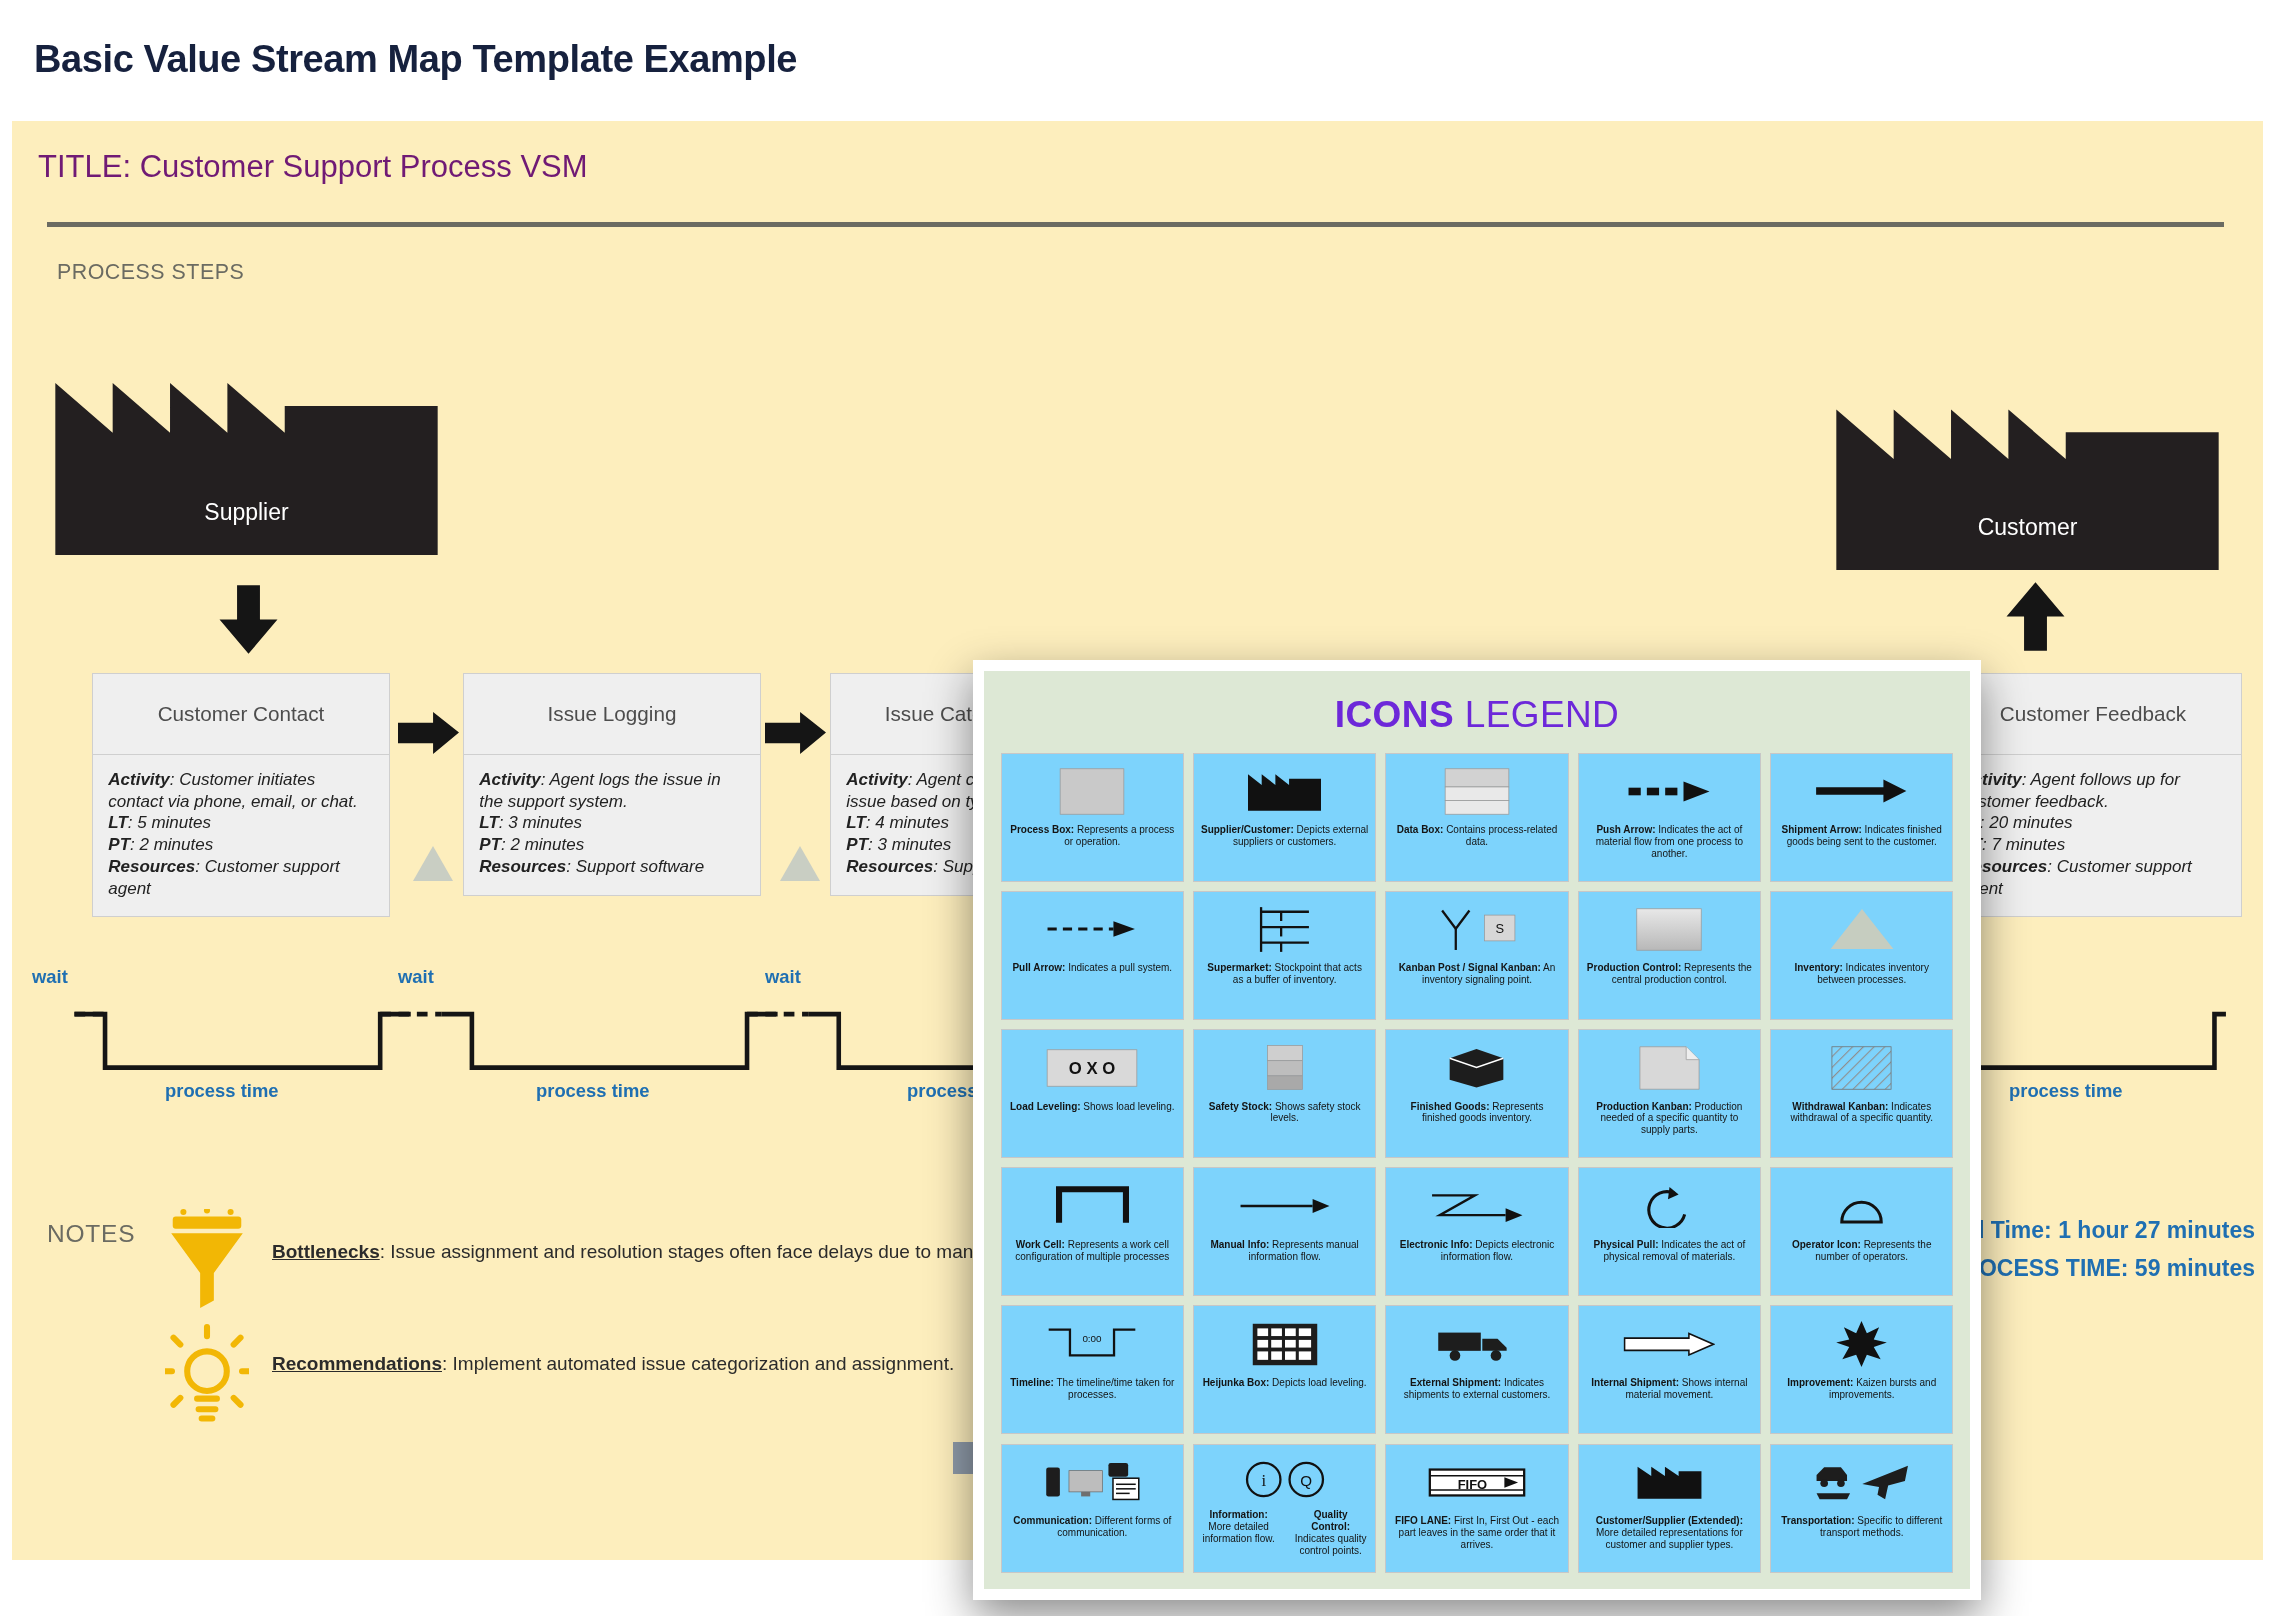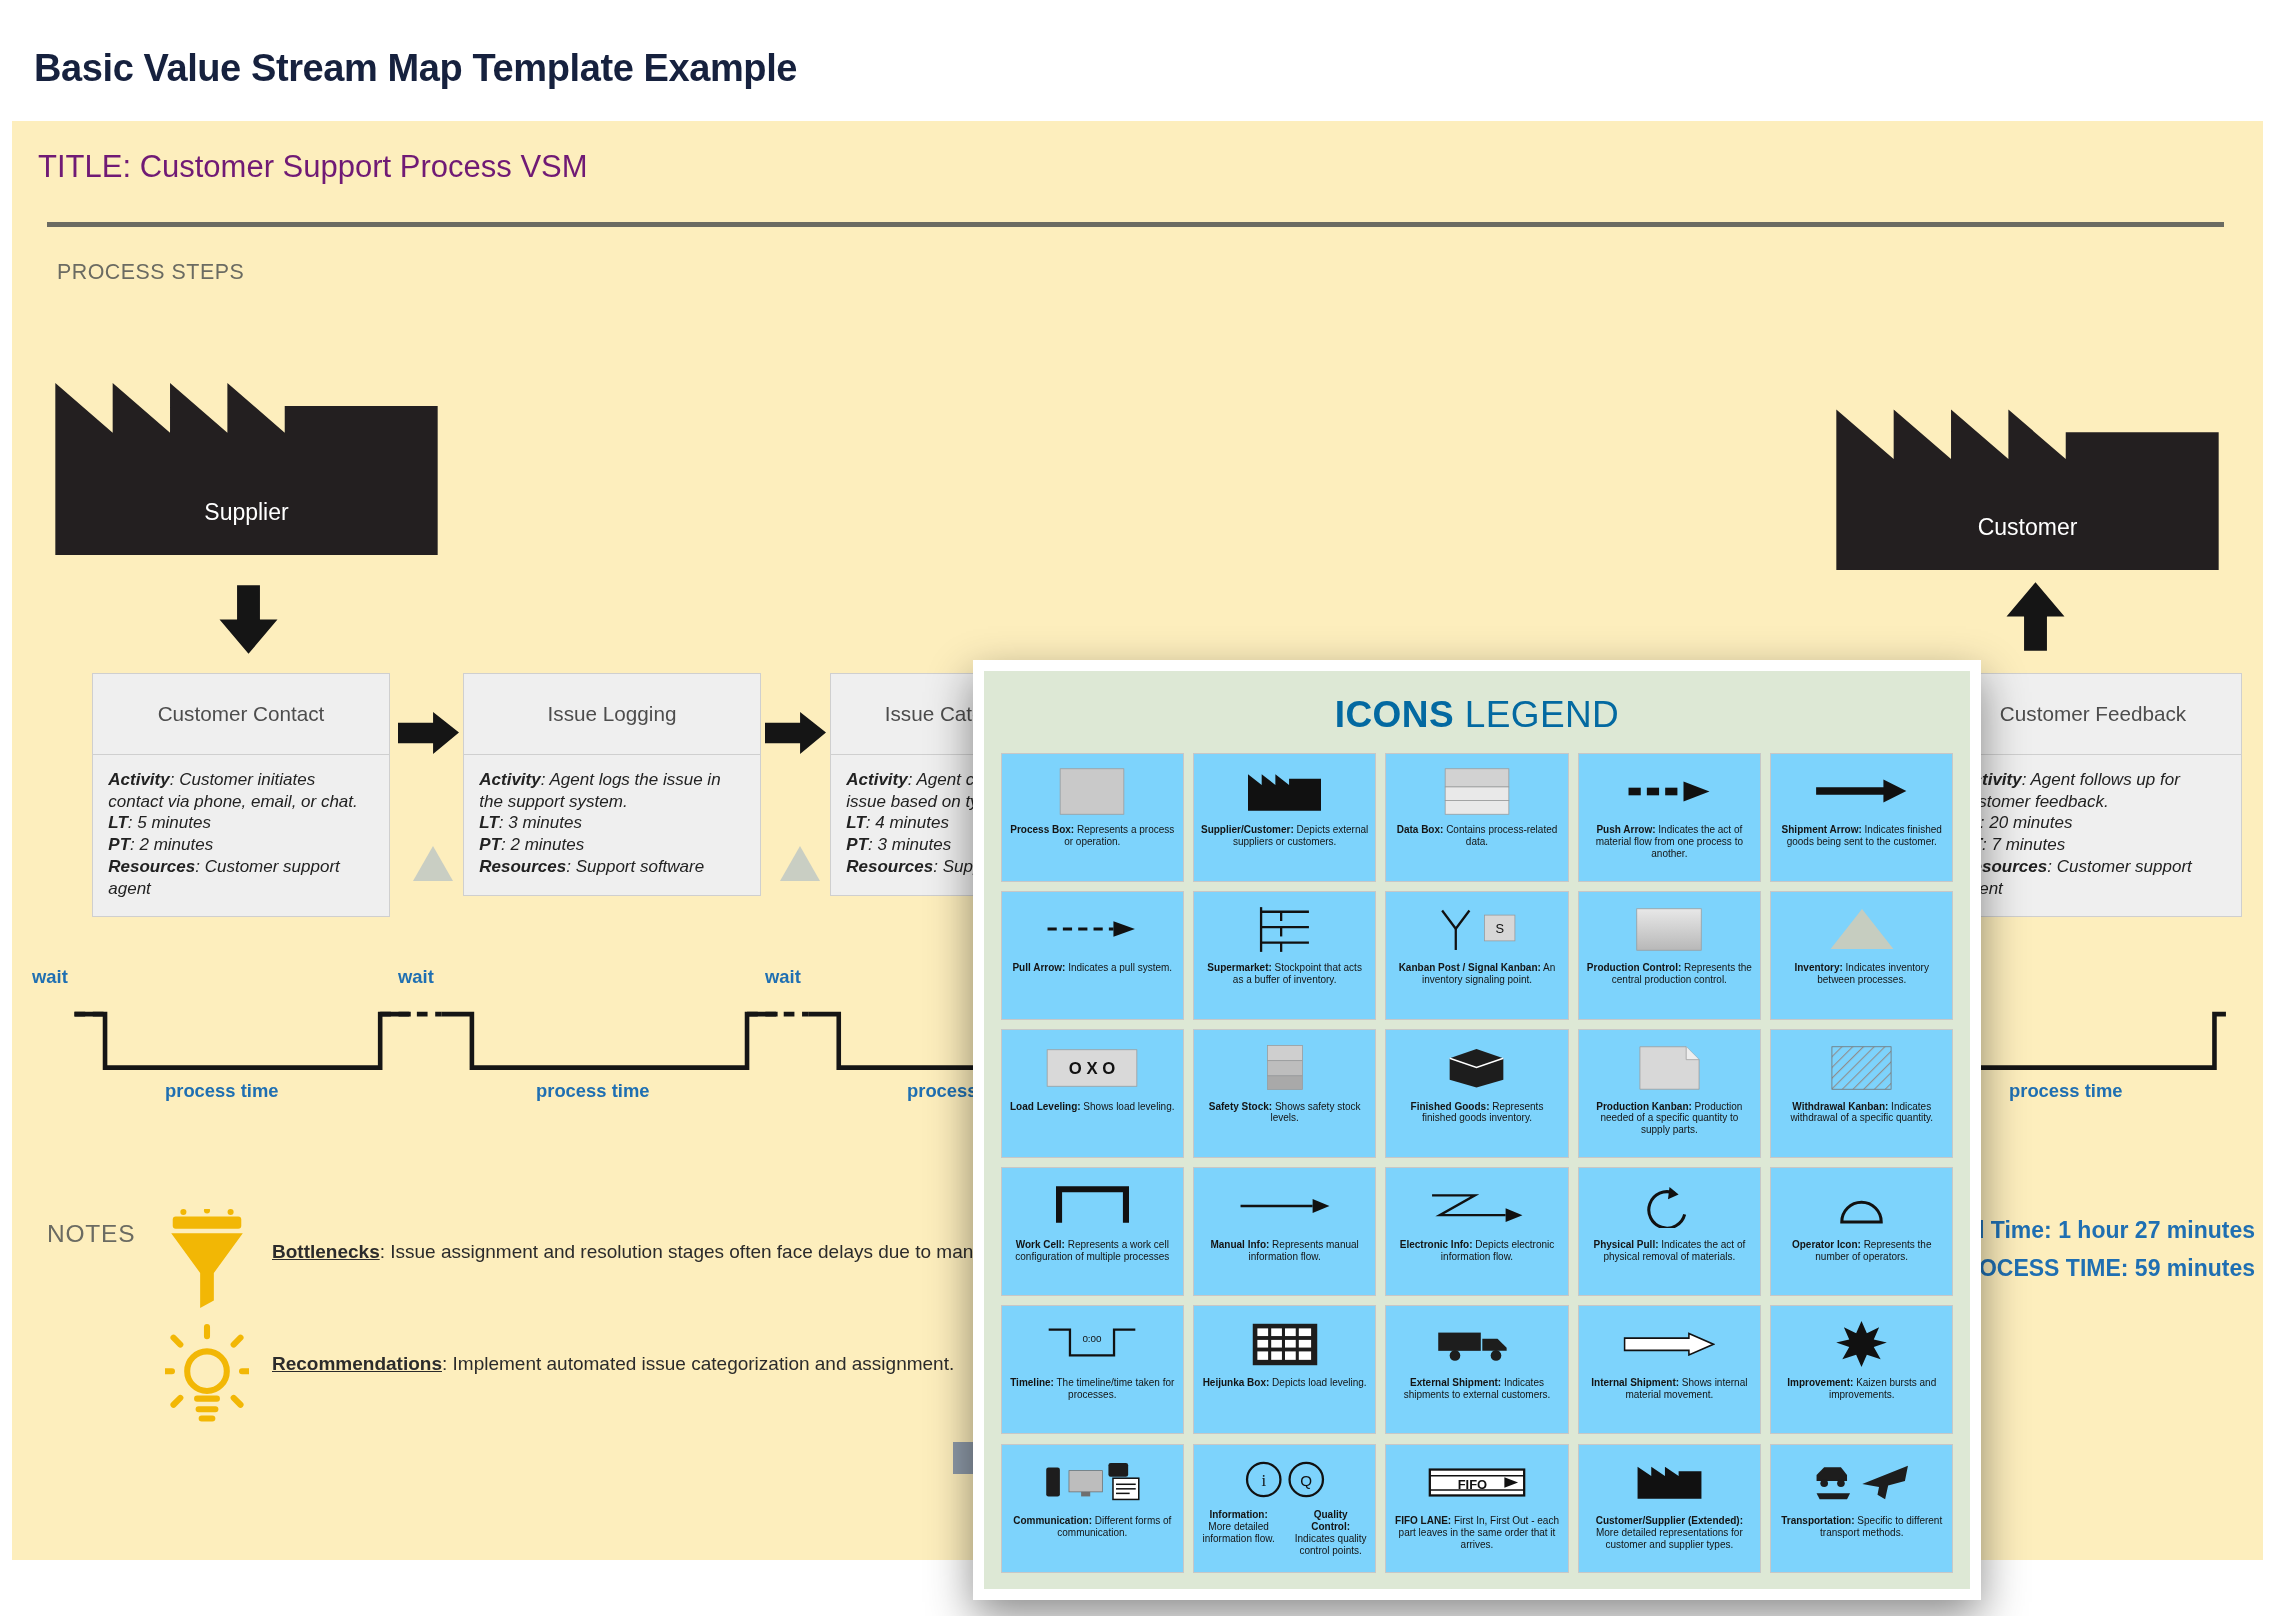--- a/index.html
+++ b/index.html
@@ -1,18 +1,18 @@
 <!DOCTYPE html>
 <html style="font-size:12.2px"><head>
 <meta charset="utf-8">
 <style>
   html,body{margin:0;padding:0;background:#ffffff;}
   body{width:2295px;height:1617px;font-family:"Liberation Sans",sans-serif;position:relative;overflow:hidden;}
 
-  .page-title{position:absolute;left:34px;top:38px;font-size:38px;font-weight:bold;color:#16213e;letter-spacing:-0.4px;margin-top:9px;}
+  .page-title{position:absolute;left:34px;top:38px;font-size:38px;font-weight:bold;color:#16213e;letter-spacing:-0.4px;}
 
   .vsm-board{position:absolute;left:12.2px;top:121px;width:2251px;height:1439px;background:#fdeebd;}
 
   .vsm-title{position:absolute;left:38px;top:149px;font-size:31px;color:#701a75;font-weight:400;}
   .title-rule{position:absolute;left:47px;top:222px;width:2177px;height:4.6px;background:#6b6b62;}
 
   .section-label{position:absolute;left:57px;top:260px;font-size:21.4px;color:#6b6b62;letter-spacing:0.5px;}
 
   
   .factory{position:absolute;color:#fff;}
@@ -56,21 +56,21 @@
 
   .totals{position:absolute;right:40px;font-size:23px;font-weight:bold;color:#1f6fb2;text-align:right;}
   .tot1{top:1217px;}
   .tot2{top:1255px;}
 
   .bottom-bar{position:absolute;left:953px;top:1442px;width:566px;height:32px;background:#8e9aa8;}
 
   
   .legend{position:absolute;left:973px;top:660px;width:1008px;height:940px;background:#ffffff;box-shadow:0 17px 42px rgba(0,0,0,.45);padding:10.7px;box-sizing:border-box;}
   .legend-inner{background:#dde8d5;width:100%;height:100%;box-sizing:border-box;padding:13.8px 17px 17px 17px;}
-  .legend-title{text-align:center;font-size:37px;color:#0369a1;margin:9.2px 0 17px 0;letter-spacing:0.4px;}
+  .legend-title{text-align:center;font-size:37px;color:#6d28d9;margin:9.2px 0 17px 0;letter-spacing:0.4px;}
   .legend-title b{font-weight:bold;}
   .legend-title span{font-weight:400;}
   .grid{display:grid;grid-template-columns:repeat(5,1fr);gap:9.2px;}
   .cell{background:#7dd3fc;border:0.8px solid #c7c7c7;height:129px;box-sizing:border-box;padding:4.6px 4.6px 3.1px 4.6px;display:flex;flex-direction:column;align-items:center;justify-content:flex-start;}
   .cell .art{height:66px;display:flex;align-items:center;justify-content:center;width:100%;}
   .cell .cap{font-size:10px;line-height:1.18;text-align:center;color:#141414;padding:0 2.3px;}
   .cell .cap b{font-weight:bold;}
   .cell.two .art{height:60px;}
 
   .sub2{display:flex;width:100%;gap:12px;}

